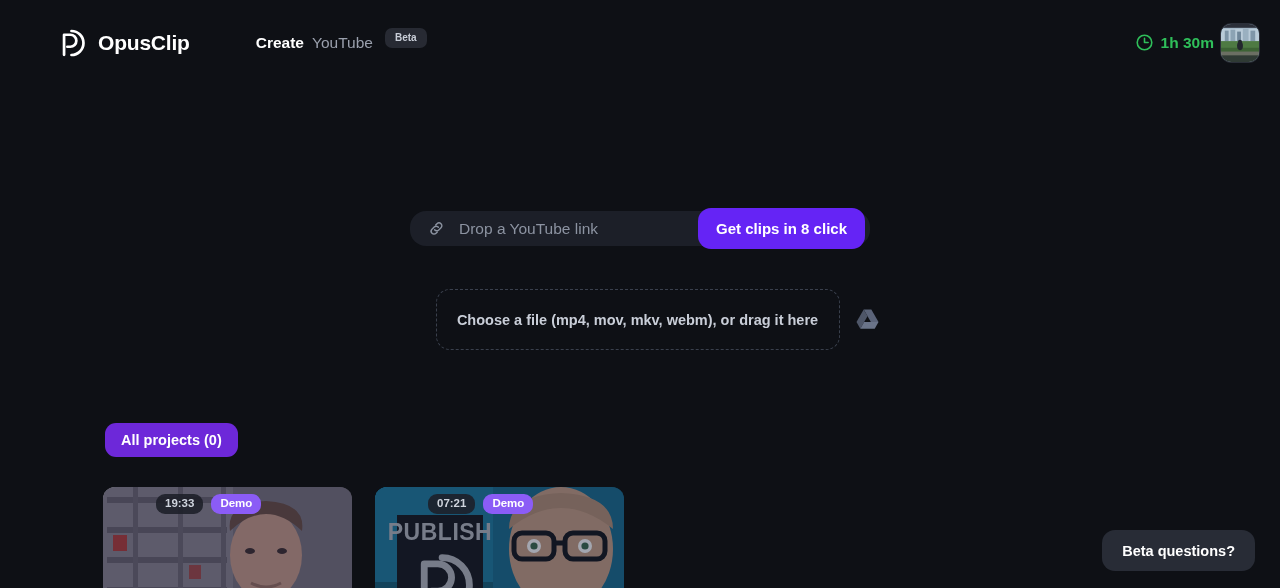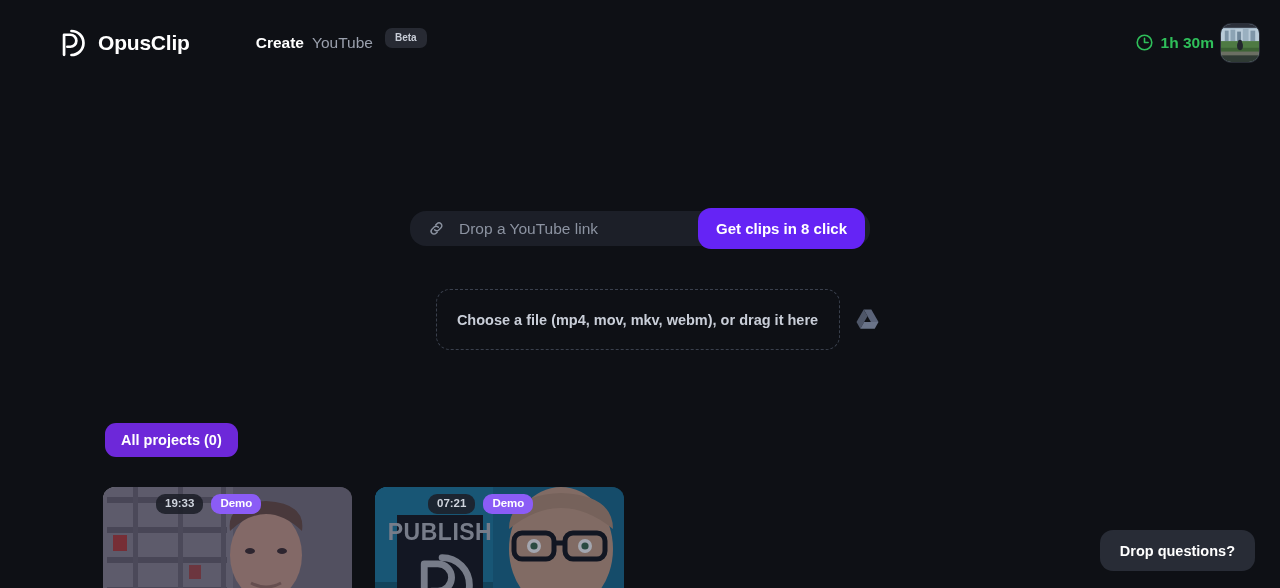--- a/index.html
+++ b/index.html
@@ -413,13 +413,13 @@
         <rect width="249" height="140" fill="#0d1630" opacity="0.38"></rect>
       </svg>
     </div>
     <div class="card-badges">
       <span class="badge-duration">07:21</span>
       <span class="badge-demo">Demo</span>
     </div>
   </div>
 </div>
 
-<button class="help-widget">Drop questions?</button>
+<button class="help-widget">Beta questions?</button>
 
 </body></html>

